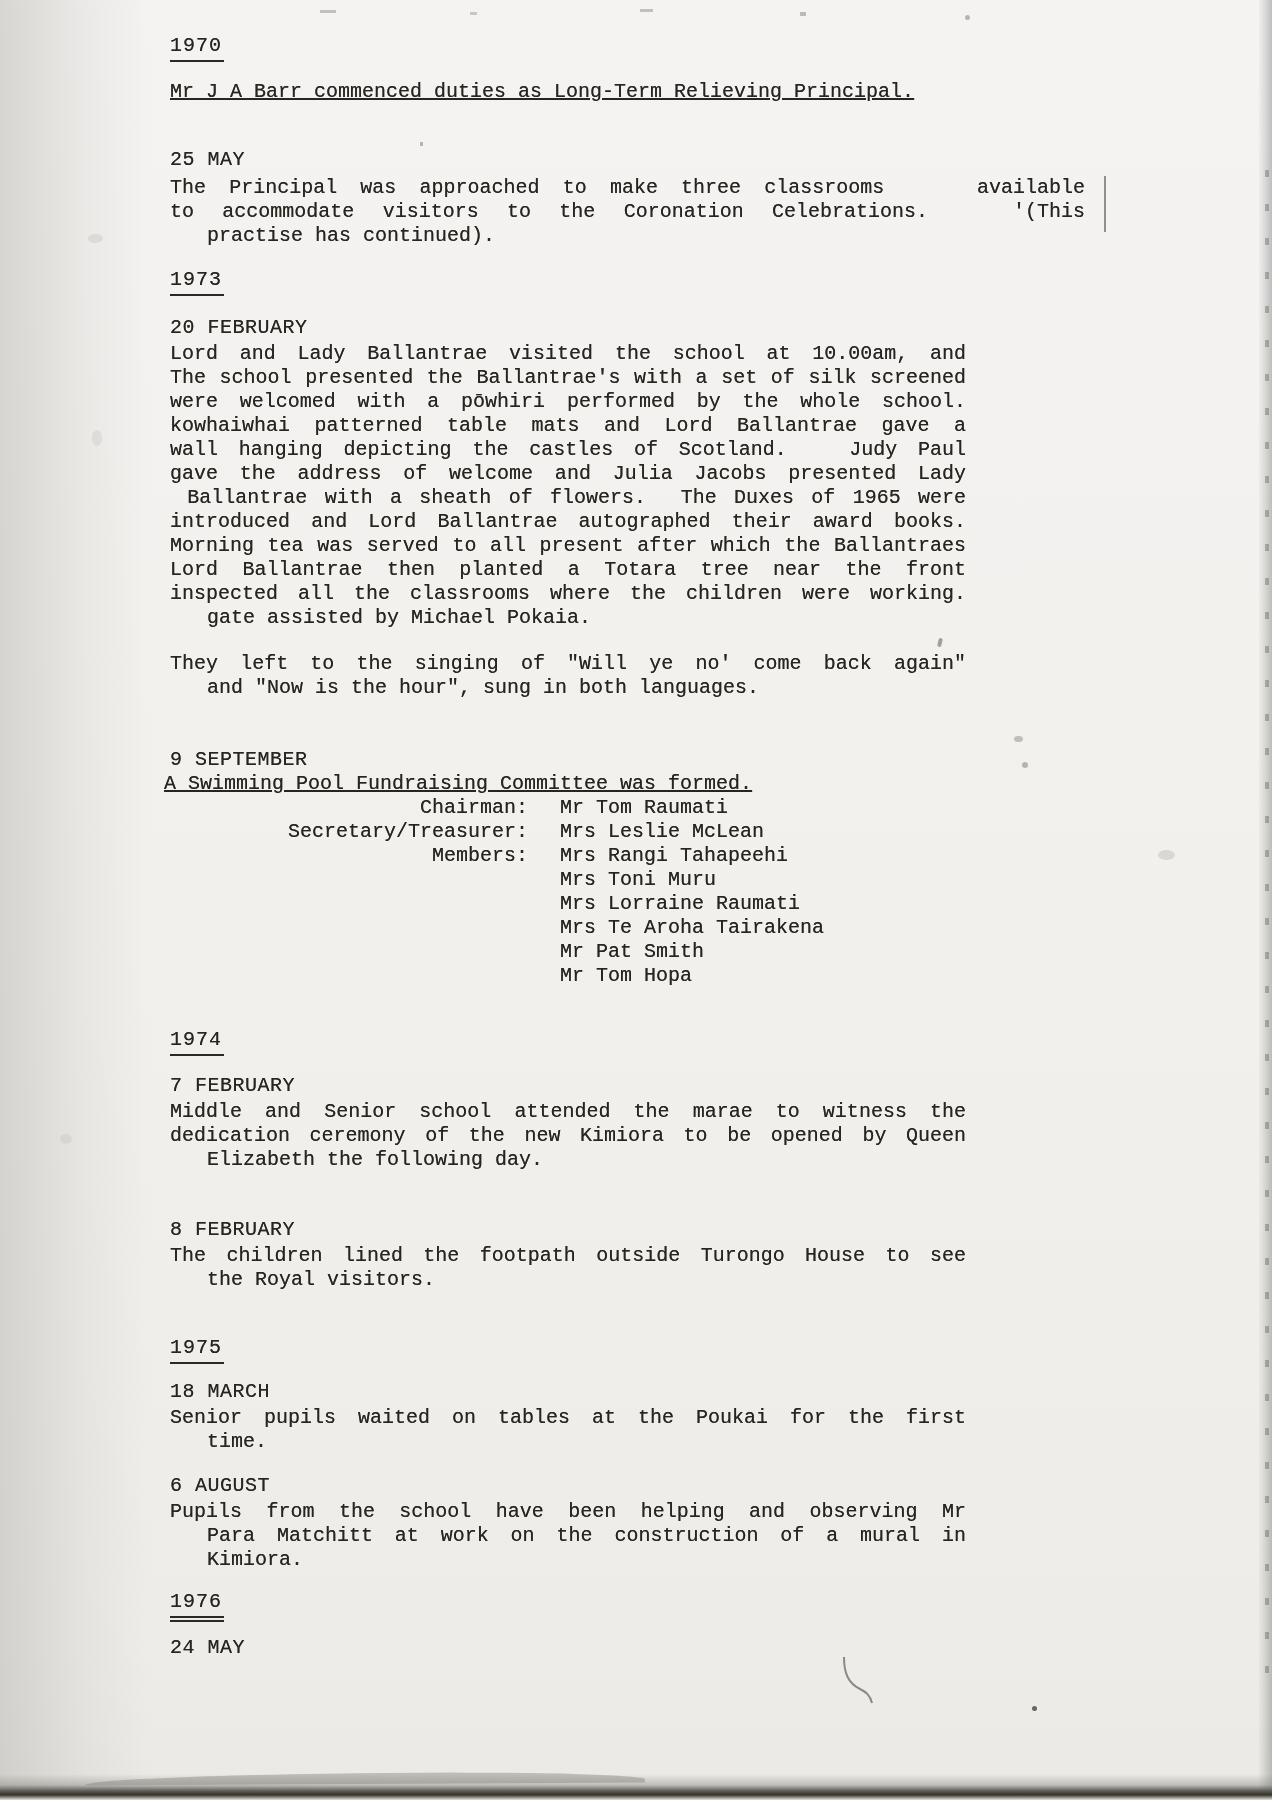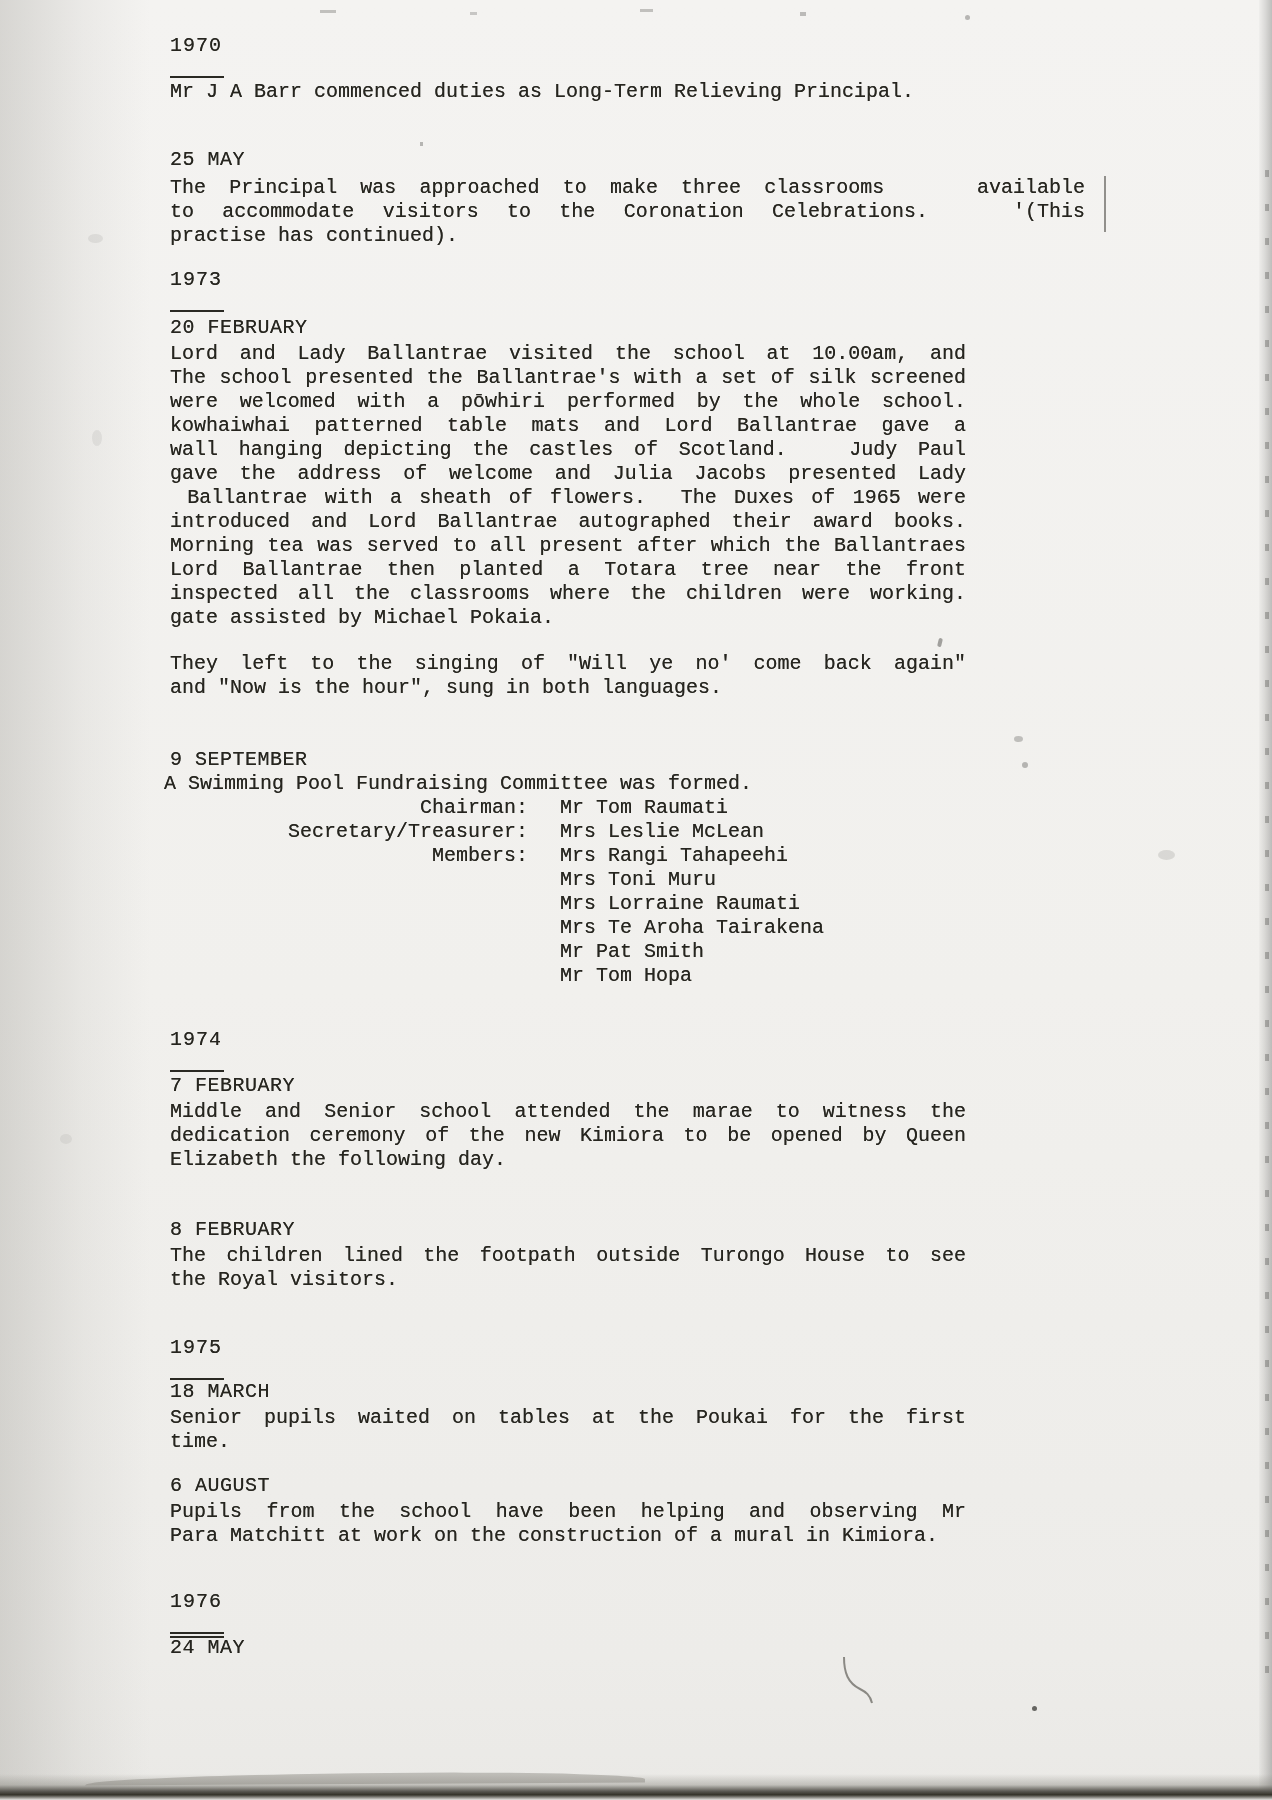--- a/index.html
+++ b/index.html
@@ -20,26 +20,26 @@
   .right-strip{position:absolute;right:0;top:0;bottom:0;width:13px;
     background:linear-gradient(90deg,rgba(0,0,0,0.02),rgba(0,0,0,0.10) 45%,rgba(0,0,0,0.22) 100%);}
   .right-strip-marks{position:absolute;right:3px;top:170px;bottom:120px;width:4px;
     background:repeating-linear-gradient(180deg,rgba(40,40,36,0.28) 0 7px,rgba(40,40,36,0) 7px 34px);}
   .bottom-shadow{position:absolute;left:0;right:0;bottom:0;height:26px;
     background:linear-gradient(180deg,rgba(130,128,120,0) 0%,rgba(130,128,120,0.40) 42%,#5b5953 66%,#343229 80%,#8b8a84 90%,#e6e5e2 100%);}
   .bottom-wedge{position:absolute;bottom:16px;left:85px;width:560px;height:11px;
     background:rgba(118,116,108,0.38);border-radius:60% 40% 0 0/100% 70% 0 0;transform:skewY(-0.3deg);}
 
   .block{position:absolute;}
-  .year{display:inline-block;padding:0 2px 19px 0;border-bottom:2.5px solid #2a2923;letter-spacing:1px;}
+  .year{display:inline-block;padding:0 2px 3px 0;border-bottom:2.5px solid #2a2923;letter-spacing:1px;}
   .year.dbl{border-bottom:6px double #2a2923;}
   .date{letter-spacing:0.5px;white-space:pre;}
-  .line{white-space:pre;}
+  .line{white-space:pre;text-decoration:underline;}
   .para .jl{white-space:pre-wrap;text-align:justify;text-align-last:justify;line-height:24px;}
-  .para .jl.last{text-align-last:left;}
+  .para .jl.last{text-align-last:left;margin-left:37px;}
   .para{line-height:24px;}
   .committee{line-height:24px;}
   .crow{display:flex;}
   .crole{display:inline-block;width:320px;white-space:pre;text-align:right;}
   .cname{white-space:pre;margin-left:32px;}
   .artifact{position:absolute;}
 </style>
 </head>
 <body>
 

